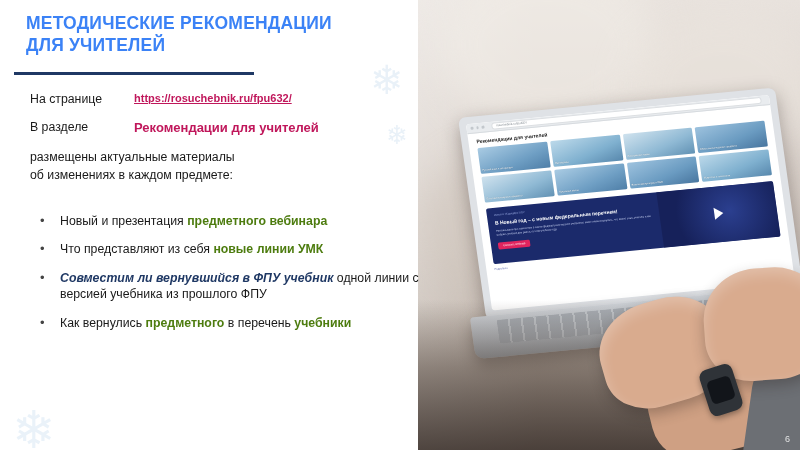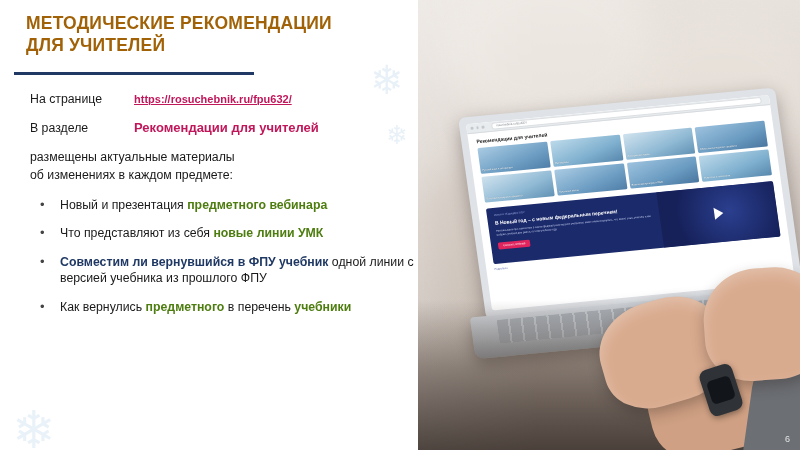--- a/index.html
+++ b/index.html
@@ -34,21 +34,21 @@
   .snow.s3 { left: 424px; top: 408px; font-size: 46px; color:#e4eef7; }
   .snow.s4 { left: 12px;  top: 404px; font-size: 52px; color:#eaf2f9; }
   .snow.s5 { left: 772px; top: 236px; font-size: 30px; color:#eaf2f9; }
   .snow.s6 { left: 742px; top: 14px;  font-size: 22px; color:#eef4fa; }
 
   
   .title {
     position: absolute;
     left: 26px;
     top: 12px;
-    color: #a16207;
+    color: #3b82f6;
     font-weight: bold;
     font-size: 17.5px;
     line-height: 1.28;
     letter-spacing: .2px;
     z-index: 5;
   }
   .title-rule {
     position: absolute;
     left: 14px;
     top: 72px;
@@ -63,38 +63,38 @@
     position: absolute;
     left: 30px;
     top: 92px;
     width: 430px;
     z-index: 5;
     color: #1a1a1a;
     font-size: 12.3px;
   }
   .row {
     display: flex;
-    align-items: center;
+    align-items: flex-start;
     margin-bottom: 14px;
   }
   .row .lbl { width: 104px; flex: 0 0 104px; }
   .link {
     color: #c0175b;
     font-weight: bold;
     text-decoration: underline;
     font-size: 11px;
   }
   .strong-pink {
     color: #c0175b;
     font-weight: bold;
     font-size: 13px;
   }
   .para {
     line-height: 1.45;
-    margin-bottom: 12px;
+    margin-bottom: 28px;
   }
 
   ul.bullets {
     list-style: none;
     margin: 0 0 0 0;
     padding: 0;
   }
   ul.bullets li {
     position: relative;
     padding-left: 30px;
@@ -102,21 +102,21 @@
     line-height: 1.35;
   }
   ul.bullets li::before {
     content: "•";
     position: absolute;
     left: 10px;
     top: -1px;
     color: #444;
     font-size: 13px;
   }
-  .b-blue { color: #1f3864; font-weight: bold; }
+  .b-blue { color: #1f3864; font-weight: bold; font-style: italic; }
   .b-pink { color: #4d7c0f; font-weight: bold; }
 
   .closing {
     margin-top: 18px;
     line-height: 1.5;
   }
   .closing .mail { color: #1f3864; font-weight: bold; }
 
   
   .photo {

